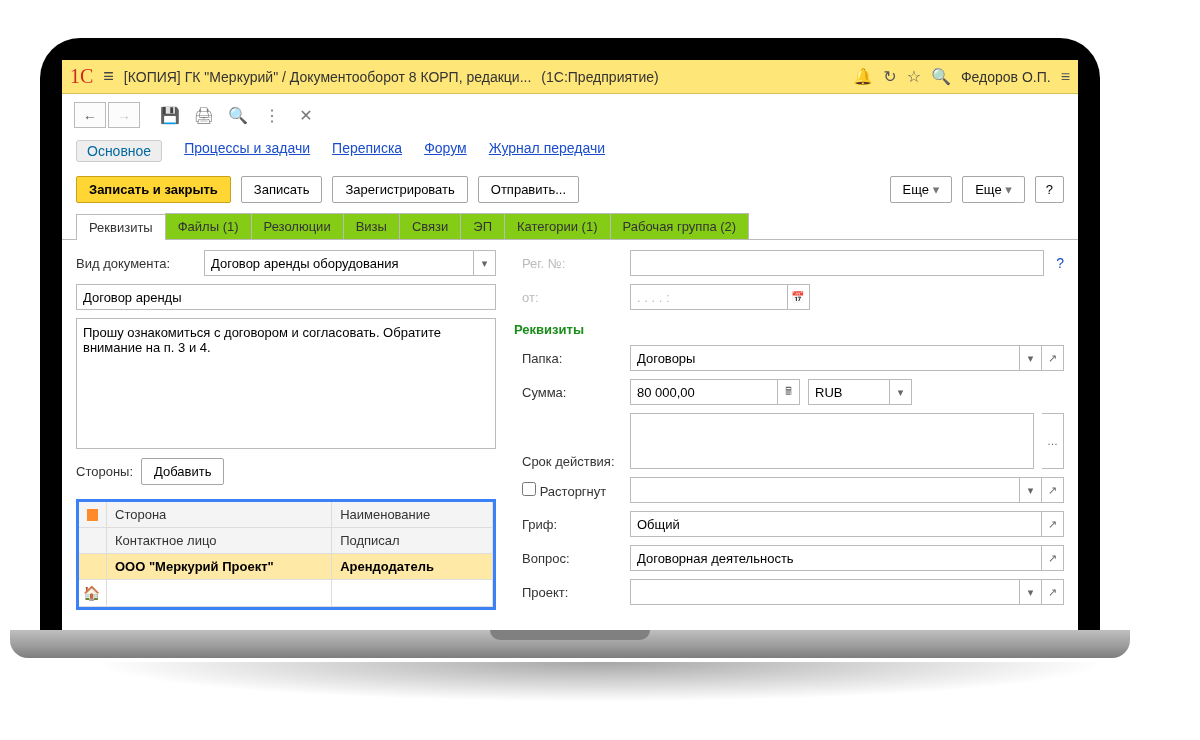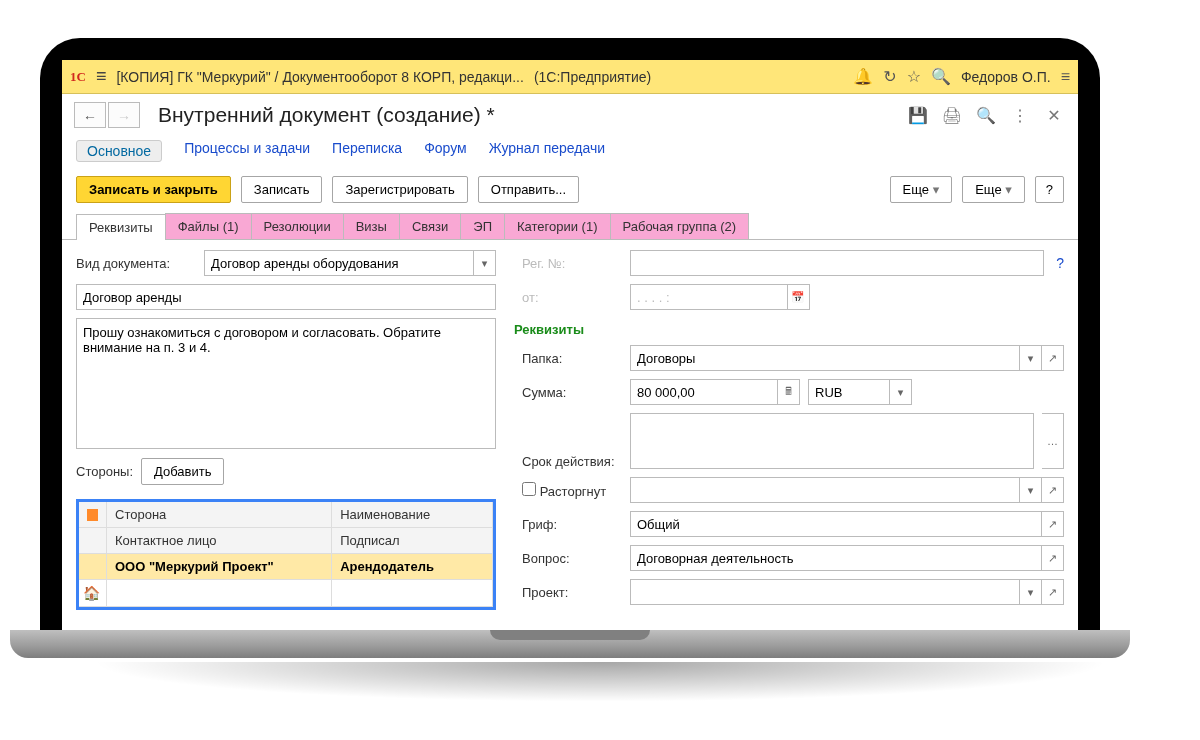--- a/index.html
+++ b/index.html
@@ -55,23 +55,23 @@
     border-bottom: 1px solid #d6c05a;
     display: flex;
     align-items: center;
     padding: 0 8px;
     gap: 10px;
     font-size: 14px;
     color: #333;
     white-space: nowrap;
   }
   .topbar .logo {
-    font-weight: bold;
+    font-weight: normal;
     color: #d1281e;
-    font-size: 13px;
+    font-size: 20px;
     font-family: Georgia, serif;
   }
   .topbar .hamburger {
     font-size: 18px;
     color:#444;
   }
   .topbar .spacer { flex: 1; }
   .topbar .icn { color:#555; font-size:16px; cursor:pointer; }
   .topbar .user { font-size:14px; color:#333; }
 
@@ -94,21 +94,21 @@
 
   
   .sectionrow {
     display:flex; gap:22px; padding: 10px 14px 8px;
     font-size:14px;
   }
   .section-cur {
     background:#eee; border:1px solid #ccc; border-radius:3px;
     padding:2px 10px; color:#0369a1;
   }
-  .section-link { color:#1a4ccc; cursor:pointer; }
+  .section-link { color:#1a4ccc; text-decoration:underline; cursor:pointer; }
 
   
   .actionrow {
     display:flex; gap:10px; padding: 6px 14px 10px;
     align-items:center;
   }
   .btn {
     border:1px solid #a6a6a6; background:#fff;
     padding: 5px 12px; font-size:13px;
     border-radius:2px; cursor:pointer;
@@ -117,21 +117,21 @@
   .actionrow .spacer { flex:1; }
   .btn.more::after { content:" \25BE"; color:#777; }
   .btn.help { padding:5px 10px; }
 
   
   .tabs {
     display:flex; padding: 0 14px; border-bottom:1px solid #bbb;
   }
   .tab {
     border:1px solid #bbb; border-bottom:none;
-    background:#f9a8d4; padding:5px 12px; font-size:13px;
+    background:#84cc16; padding:5px 12px; font-size:13px;
     margin-right:-1px; cursor:pointer; color:#333;
   }
   .tab.active { background:#fff; position:relative; top:1px; }
 
   
   .content {
     display:flex; gap:18px; padding:10px 14px;
     height: 380px; overflow:hidden;
   }
   .col { flex:1; display:flex; flex-direction:column; gap:8px; }
@@ -195,21 +195,20 @@
       <span class="icn">🔍</span>
       <span class="user">Федоров О.П.</span>
       <span class="icn">≡</span>
     </div>
 
     <div class="navrow">
       <div class="navbtns">
         <div class="navbtn">←</div>
         <div class="navbtn disabled">→</div>
       </div>
-      <div class="page-title">Внутренний документ (создание) *</div>
       <div class="titlebtn">💾</div>
       <div class="titlebtn">🖨</div>
       <div class="titlebtn">🔍</div>
       <div class="titlebtn">⋮</div>
       <div class="titlebtn">✕</div>
     </div>
 
     <div class="sectionrow">
       <span class="section-cur">Основное</span>
       <span class="section-link">Процессы и задачи</span>

